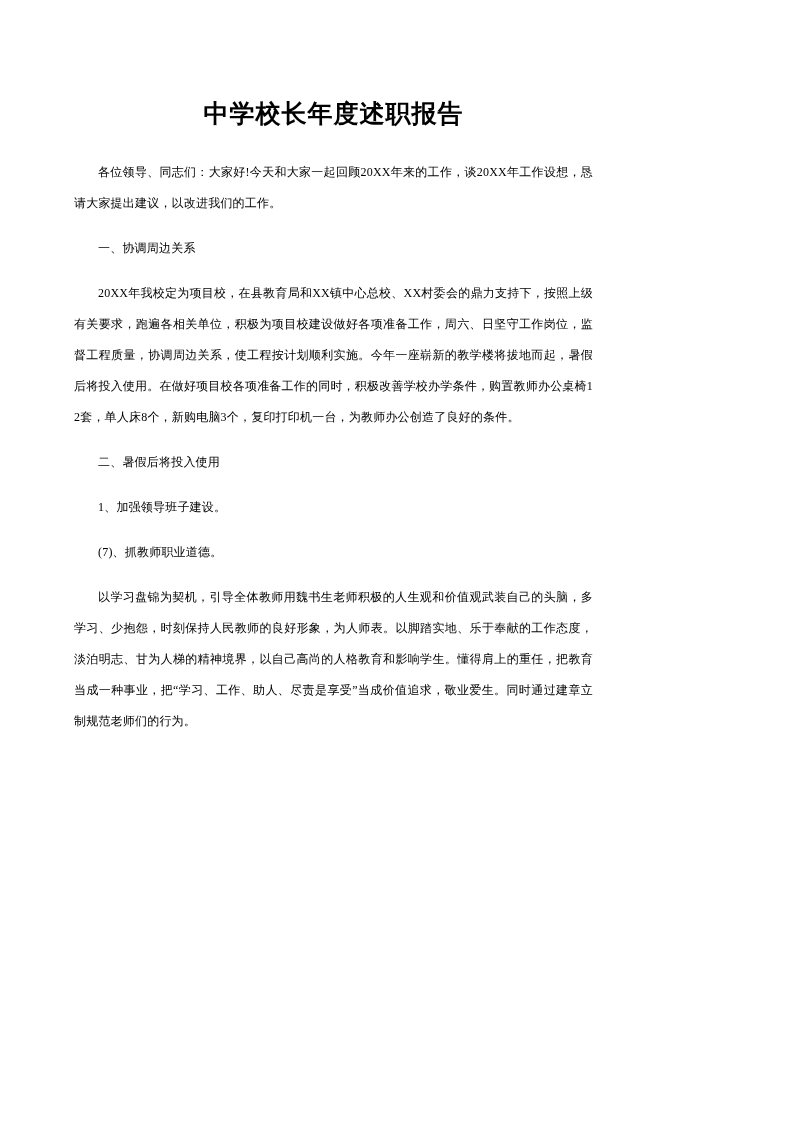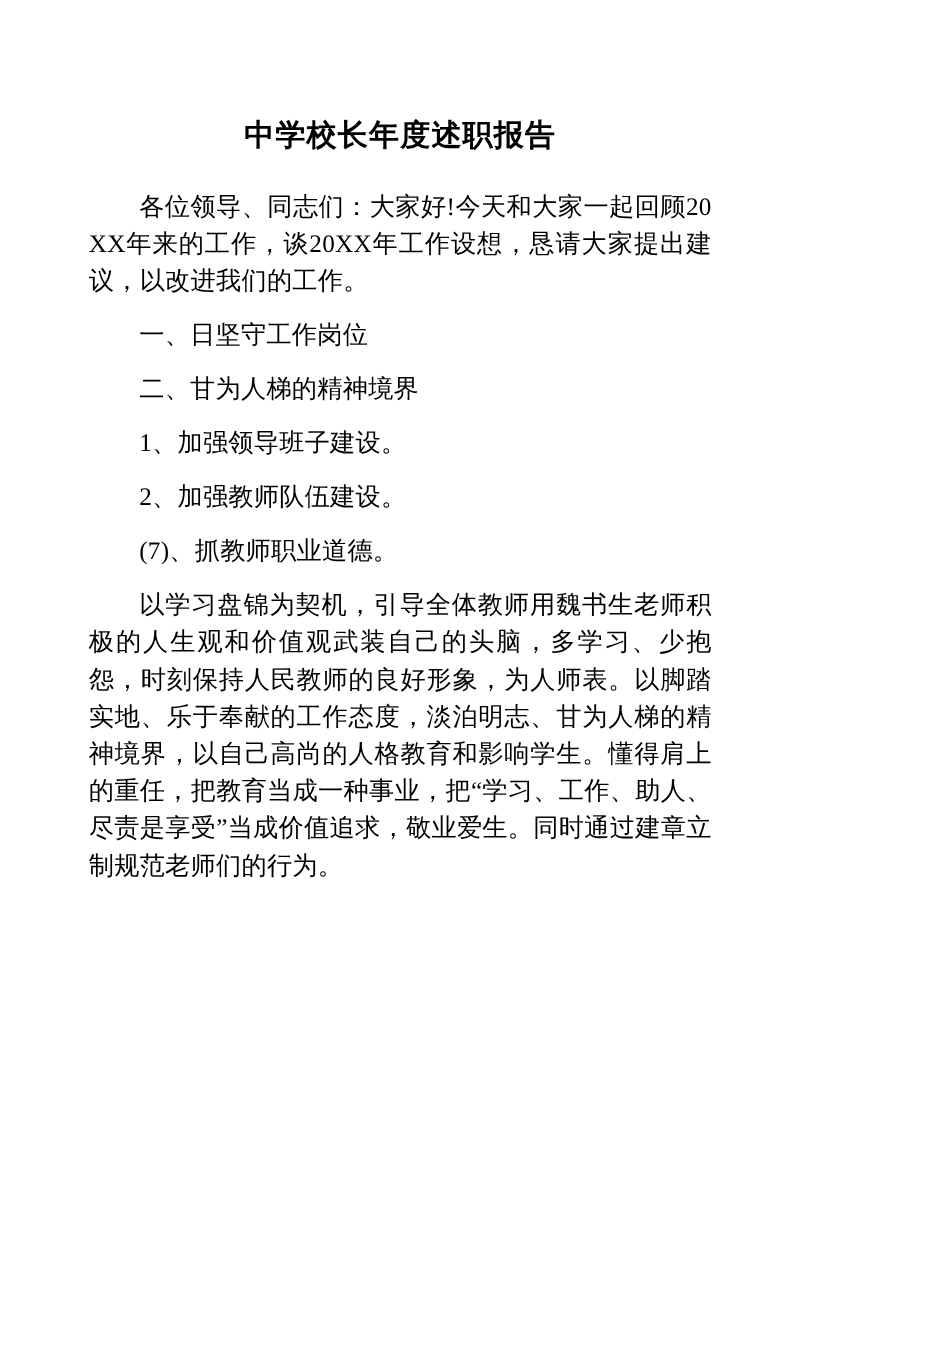--- a/index.html
+++ b/index.html
@@ -25,40 +25,40 @@
   .doc-title {
     font-size: 25px;
     font-weight: bold;
     text-align: center;
     letter-spacing: 1px;
     margin: 14px 0 26px 0;
     line-height: 1.4;
     font-family: "Liberation Serif", "DejaVu Serif", serif;
   }
   .para {
-    font-size: 21px;
+    font-size: 12px;
     line-height: 31px;
     text-align: justify;
     text-justify: inter-ideograph;
     margin: 0 0 14px 0;
     letter-spacing: 0.2px;
     word-break: break-all;
   }
   .para.indent {
     text-indent: 2em;
   }
 </style>
 </head>
 <body>
 
 <div class="page">
 
   <h1 class="doc-title">中学校长年度述职报告</h1>
 
   <p class="para indent">各位领导、同志们：大家好!今天和大家一起回顾20XX年来的工作，谈20XX年工作设想，恳请大家提出建议，以改进我们的工作。</p>
-  <p class="para indent">一、日坚守工作岗位</p>
-  <p class="para indent">二、甘为人梯的精神境界</p>
+  <p class="para indent">一、协调周边关系</p>
+  <p class="para indent">20XX年我校定为项目校，在县教育局和XX镇中心总校、XX村委会的鼎力支持下，按照上级有关要求，跑遍各相关单位，积极为项目校建设做好各项准备工作，周六、日坚守工作岗位，监督工程质量，协调周边关系，使工程按计划顺利实施。今年一座崭新的教学楼将拔地而起，暑假后将投入使用。在做好项目校各项准备工作的同时，积极改善学校办学条件，购置教师办公桌椅12套，单人床8个，新购电脑3个，复印打印机一台，为教师办公创造了良好的条件。</p>
+  <p class="para indent">二、暑假后将投入使用</p>
   <p class="para indent">1、加强领导班子建设。</p>
-  <p class="para indent">2、加强教师队伍建设。</p>
   <p class="para indent">(7)、抓教师职业道德。</p>
   <p class="para indent">以学习盘锦为契机，引导全体教师用魏书生老师积极的人生观和价值观武装自己的头脑，多学习、少抱怨，时刻保持人民教师的良好形象，为人师表。以脚踏实地、乐于奉献的工作态度，淡泊明志、甘为人梯的精神境界，以自己高尚的人格教育和影响学生。懂得肩上的重任，把教育当成一种事业，把“学习、工作、助人、尽责是享受”当成价值追求，敬业爱生。同时通过建章立制规范老师们的行为。</p>
 
 </div>
 
 </body></html>

